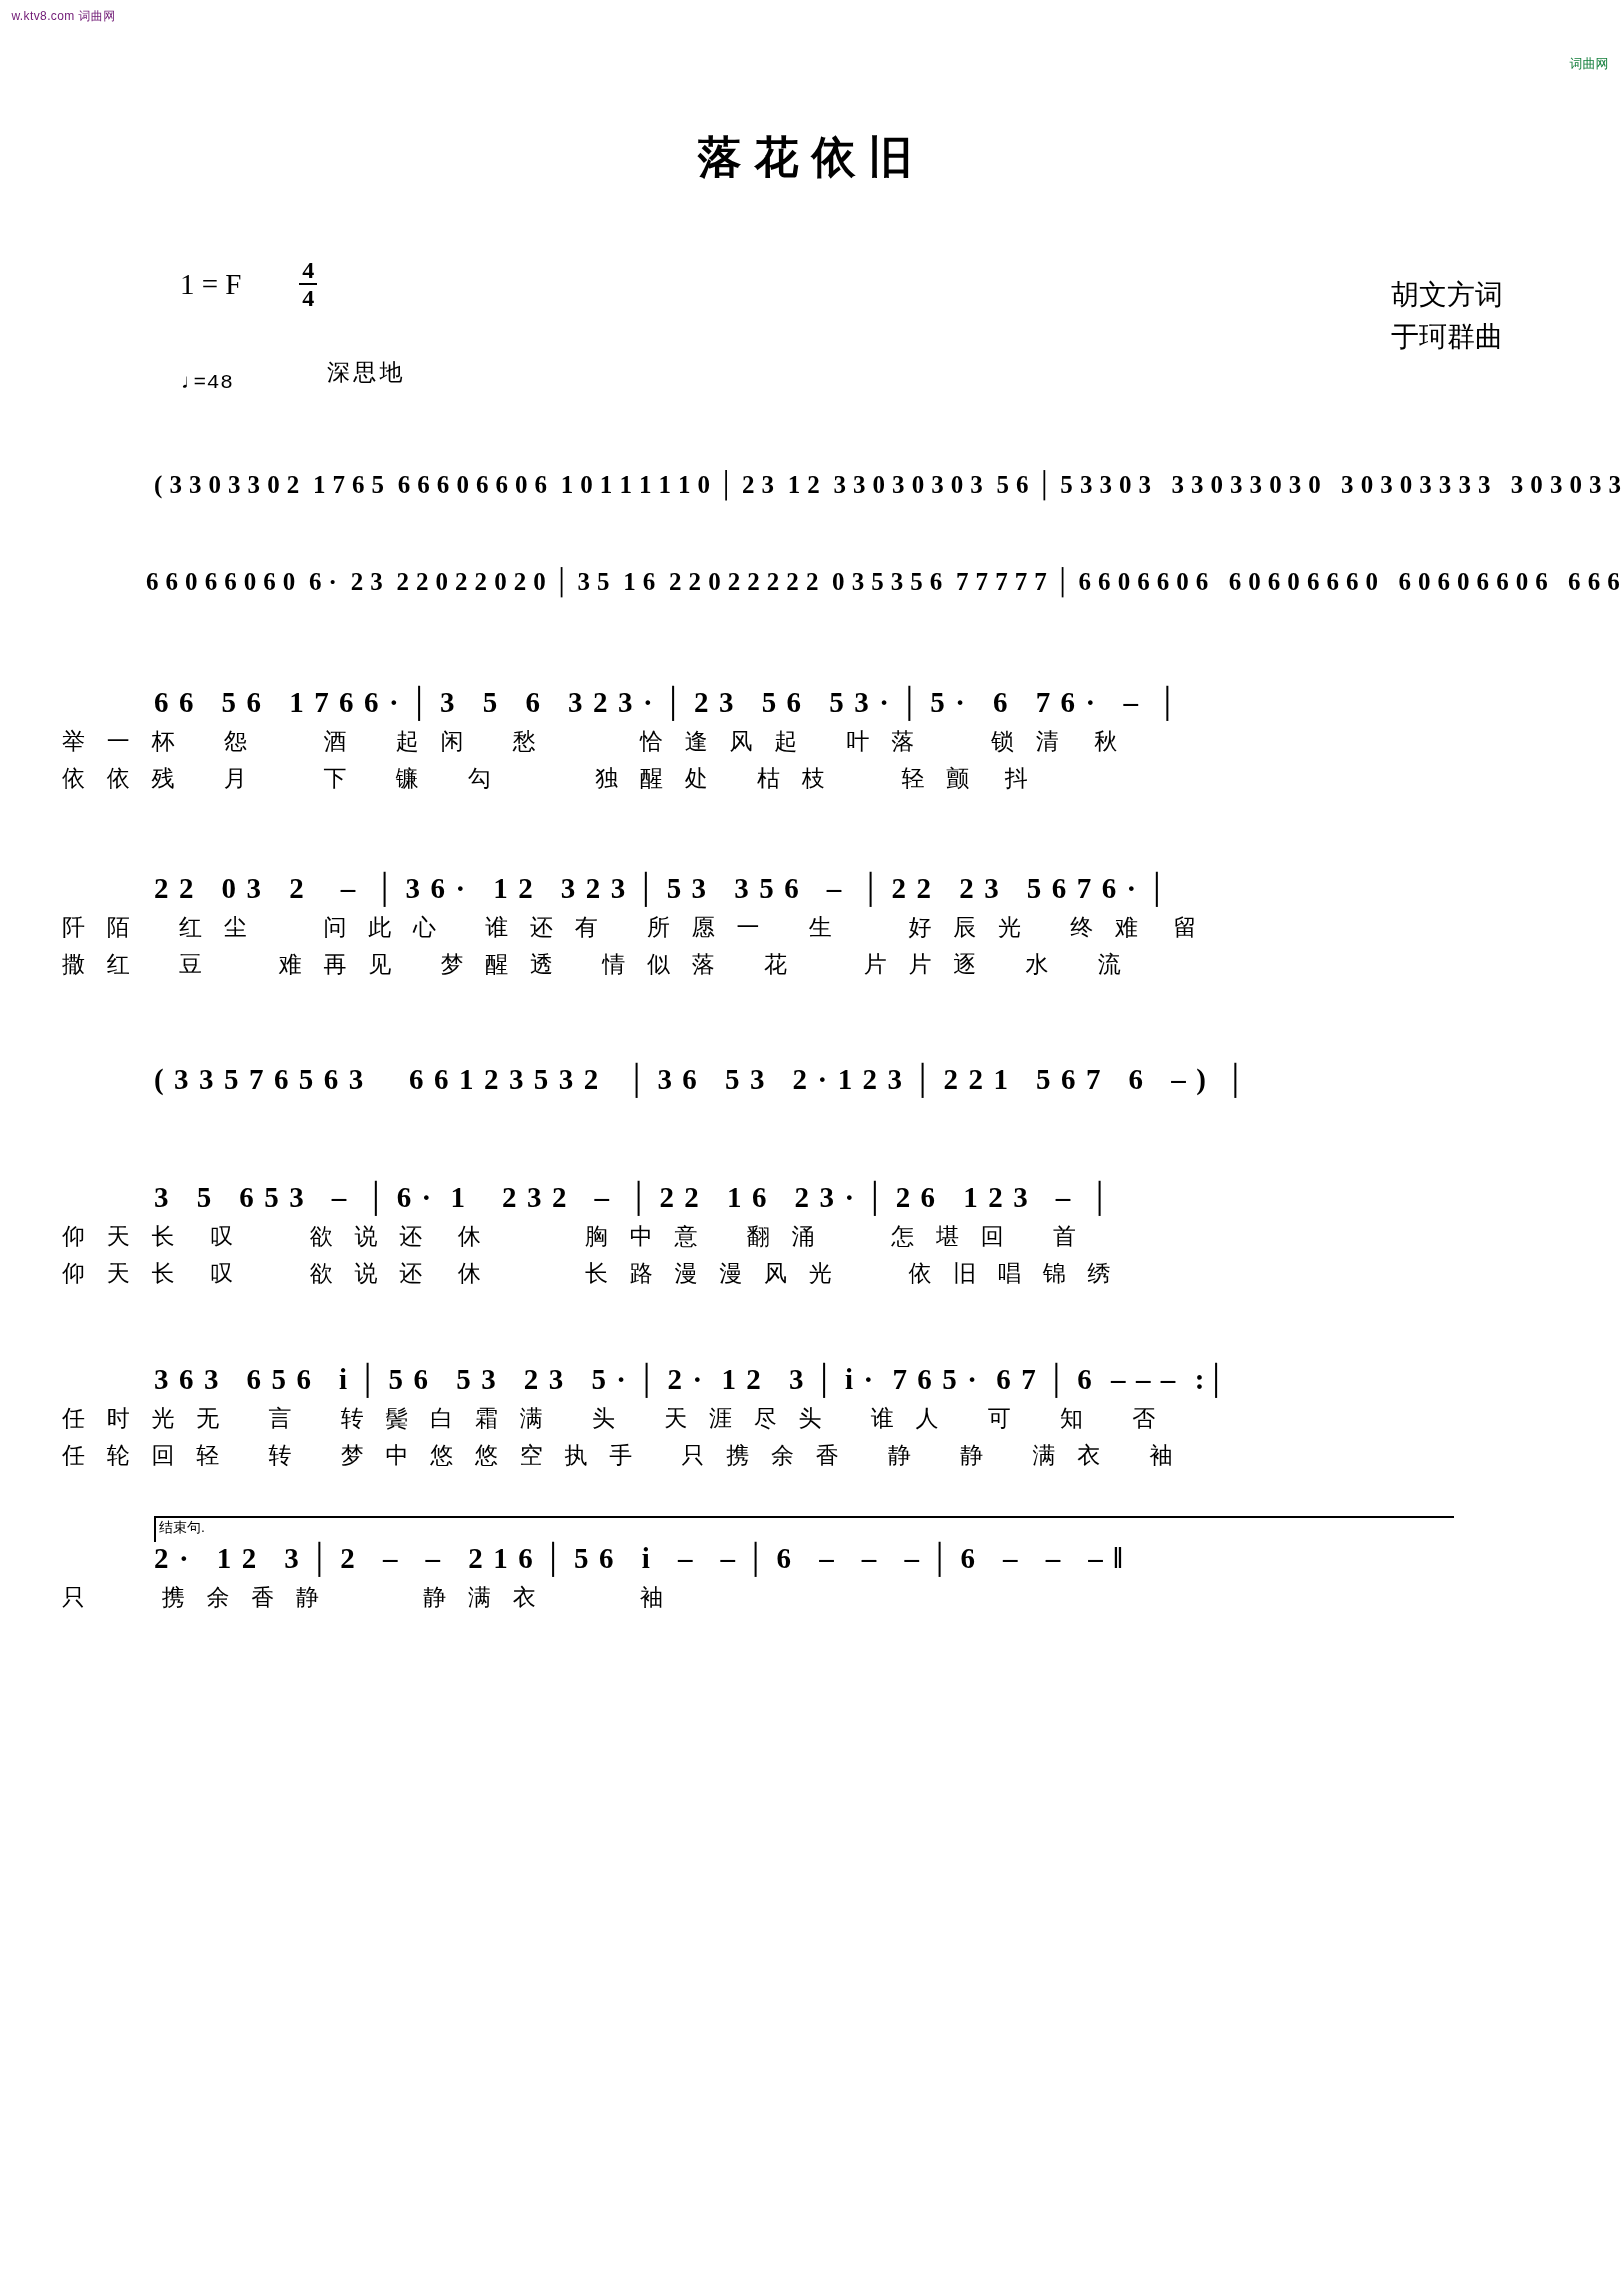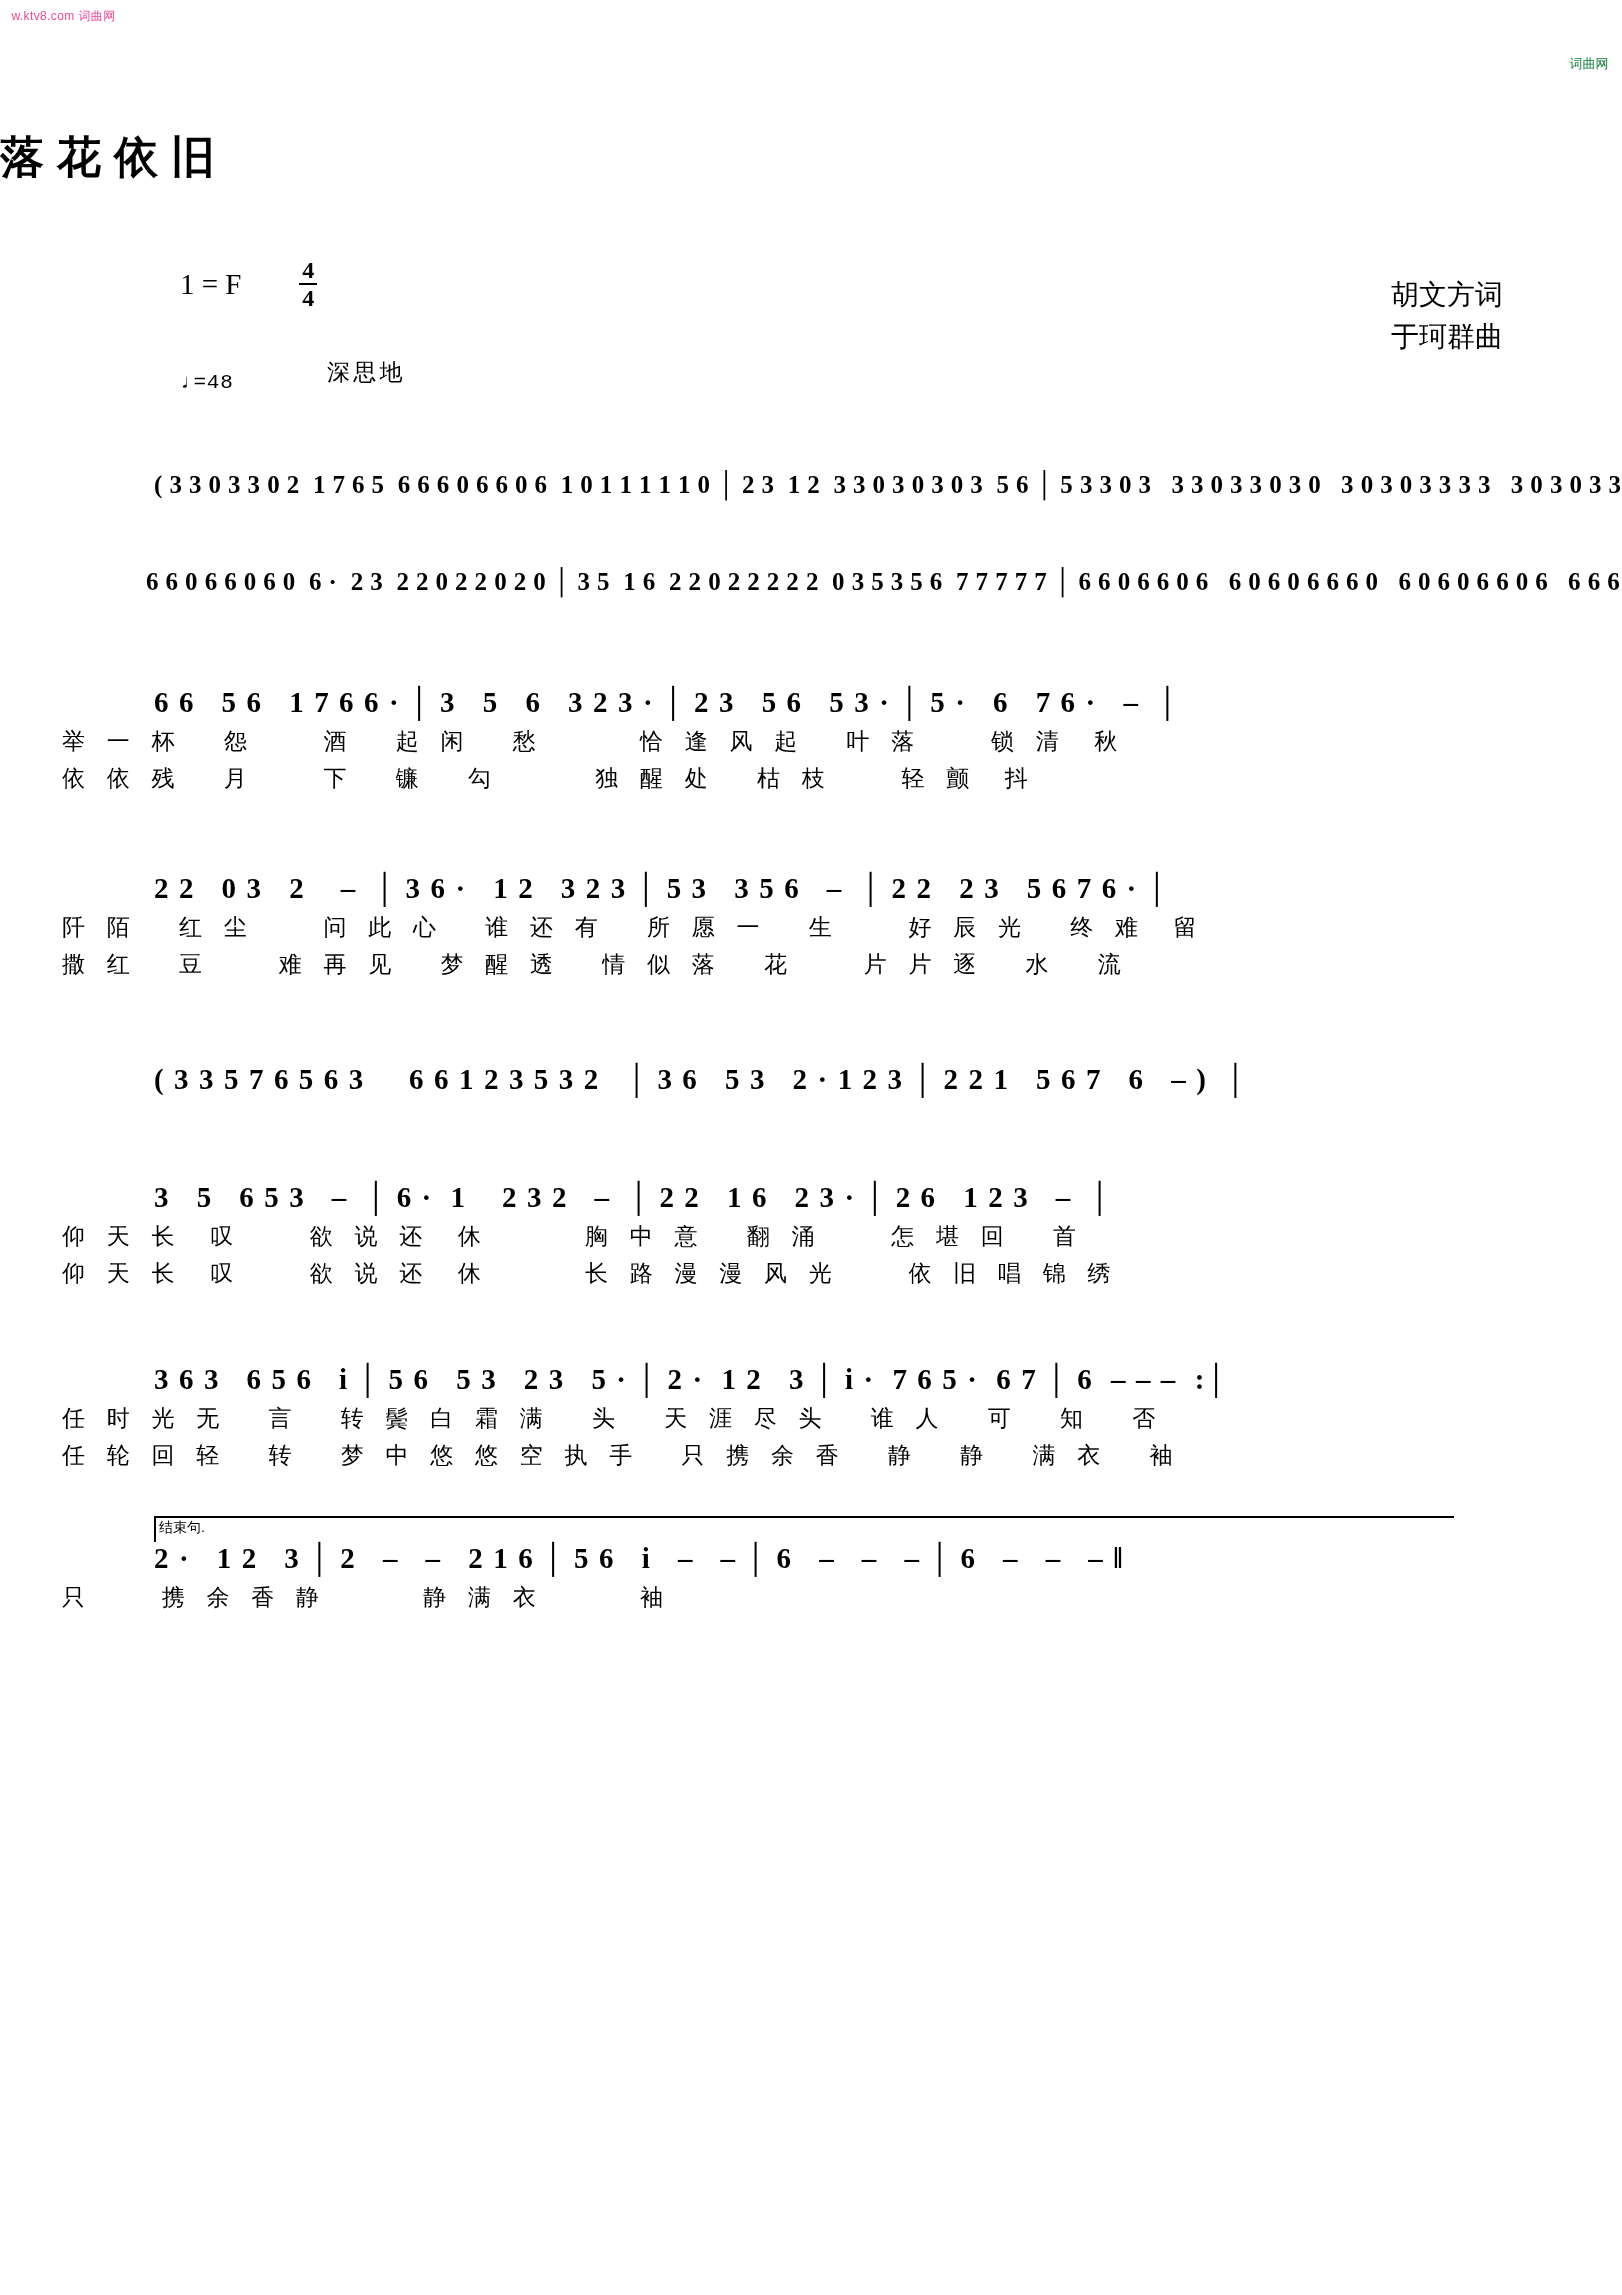--- a/index.html
+++ b/index.html
@@ -18,39 +18,39 @@
   .sheet {
     position: relative;
     width: 1623px;
     height: 2295px;
   }
   .watermark {
     position: absolute;
     top: 8px;
     left: 11.4px;
     font-size: 12px;
-    color: #ec4899;
+    color: #701a75;
     font-family: "Liberation Sans", sans-serif;
     letter-spacing: 0.4px;
   }
   .watermark-right {
     position: absolute;
     top: 9.7px;
     right: 14.6px;
     font-size: 13px;
     color: #15803d;
     font-family: Liberation Sans, sans-serif;
     margin-top: 45px;
   }
   .title {
     position: absolute;
     top: 128px;
     left: 0;
     width: 1623px;
-    text-align: left;
+    text-align: center;
     font-size: 44px;
     font-weight: bold;
     letter-spacing: 13px;
     font-family: "Liberation Serif", serif;
   }
   .key-sig {
     position: absolute;
     left: 180px;
     top: 268px;
     font-size: 29px;

